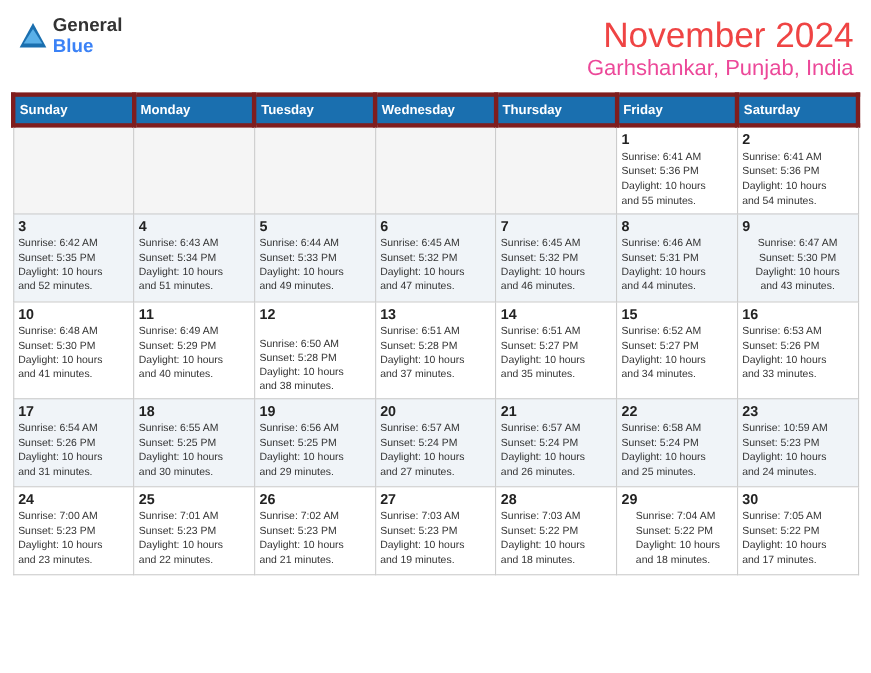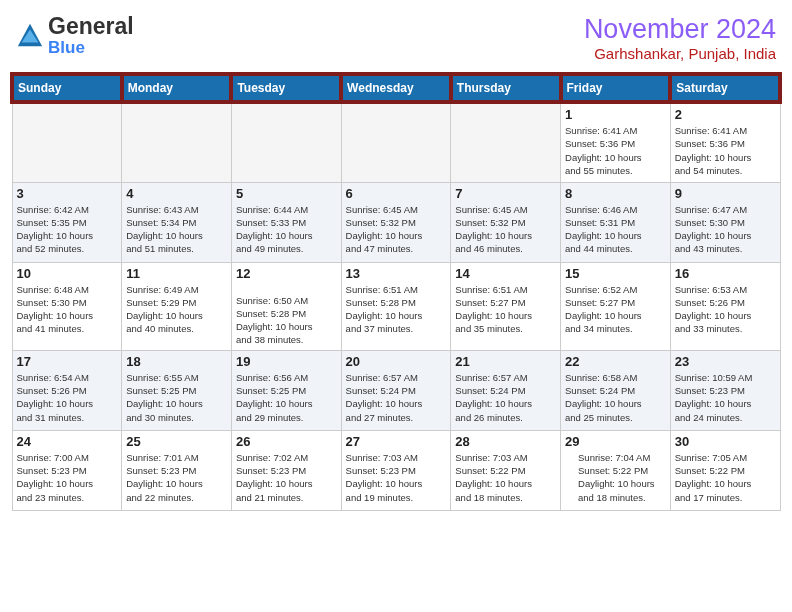--- a/index.html
+++ b/index.html
@@ -21,44 +21,44 @@
       display: flex;
       align-items: center;
       gap: 4px;
     }
     .logo-text {
       display: flex;
       flex-direction: column;
       line-height: 1.1;
     }
     .logo-general {
-      font-size: 23px;
+      font-size: 17px;
       font-weight: bold;
       color: #333;
     }
     .logo-blue {
       font-size: 17px;
       font-weight: bold;
       color: #3b82f6;
     }
     .logo-icon {
       width: 28px;
       height: 28px;
     }
     .title-block {
       text-align: right;
     }
     .month-title {
-      font-size: 27px;
+      font-size: 32px;
       font-weight: normal;
-      color: #8b5cf6;
+      color: #ef4444;
     }
     .location {
-      font-size: 15px;
-      color: #b91c1c;
+      font-size: 20px;
+      color: #ec4899;
     }
     table {
       width: 100%;
       border-collapse: collapse;
       table-layout: fixed;
     }
     thead tr th {
       background: #1a6faf;
       color: #fff;
       font-size: 12px;
@@ -193,21 +193,21 @@
         </td>
         <td>
           <span class="day-num">8</span>
           <div class="day-info" style="white-space: pre-line;">Sunrise: 6:46 AM
 Sunset: 5:31 PM
 Daylight: 10 hours
 and 44 minutes.</div>
         </td>
         <td>
           <span class="day-num">9</span>
-          <div class="day-info" style="white-space: pre-line;">Sunrise: 6:47 AM
+          <div class="day-info" style="white-space: pre-line; text-align: center;">Sunrise: 6:47 AM
 Sunset: 5:30 PM
 Daylight: 10 hours
 and 43 minutes.</div>
         </td>
       </tr>
       <tr class="week-odd">
         <td>
           <span class="day-num">10</span>
           <div class="day-info" style="white-space: pre-line;">Sunrise: 6:48 AM
 Sunset: 5:30 PM

